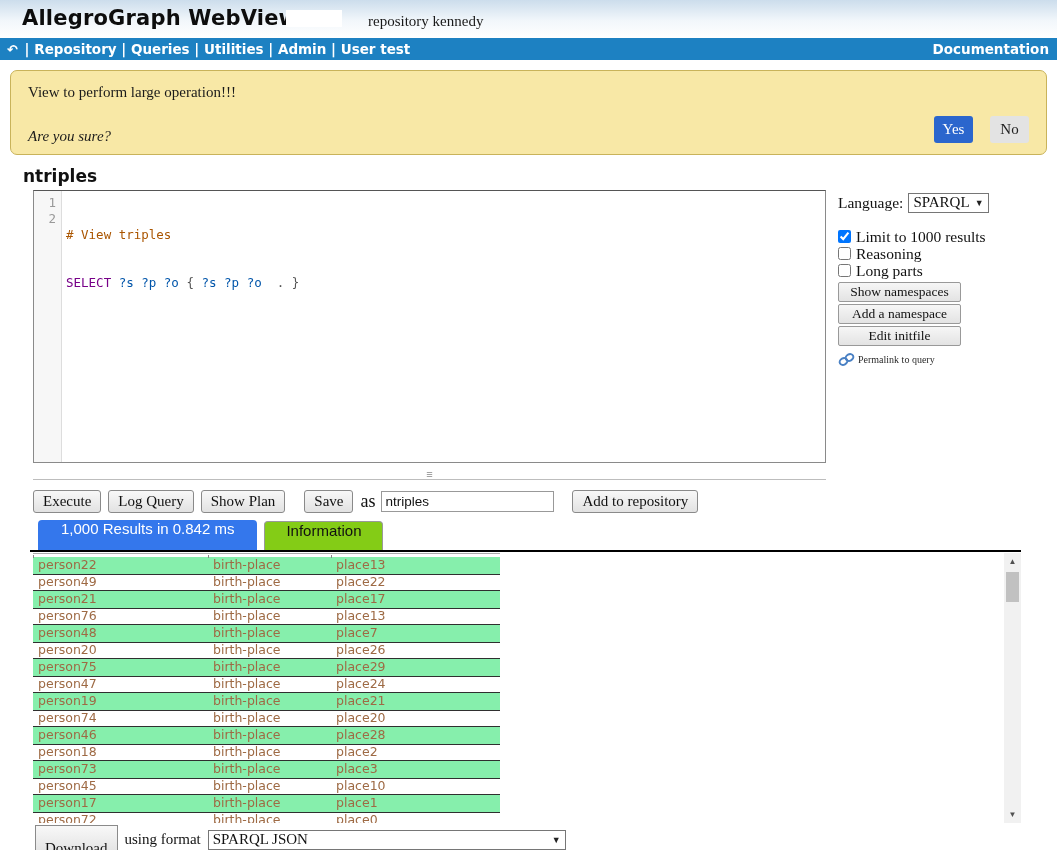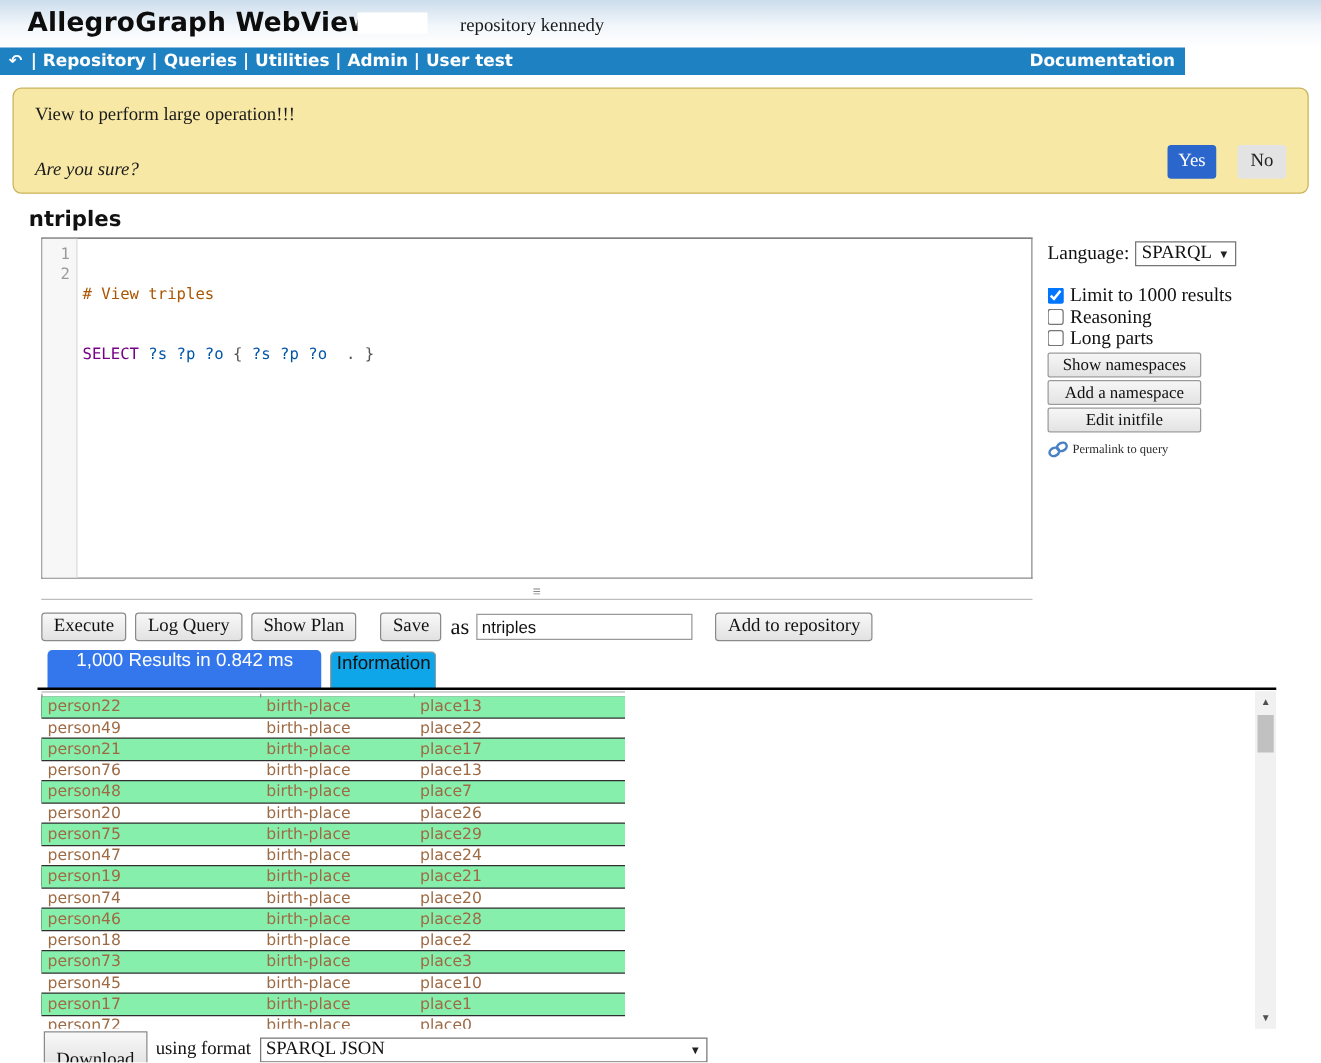--- a/index.html
+++ b/index.html
@@ -8,21 +8,21 @@
           font-family:"Liberation Sans", sans-serif; background:#fff; }
 
   
   .header { position:absolute; left:0; top:0; width:1057px; height:38px;
             background:linear-gradient(180deg,#ccddec 0%,#f2f7fb 55%,#ffffff 100%); }
   .app-title { position:absolute; left:22px; top:6px; font:bold 21px "DejaVu Sans", sans-serif; color:#0d0d0d; letter-spacing:0.2px; }
   .header-blank { position:absolute; left:286px; top:10px; width:56px; height:17px; background:#fff; }
   .repo-label { position:absolute; left:368px; top:13px; font:15px "Liberation Serif", serif; color:#1a1a1a; }
 
   
-  .nav { position:absolute; left:0; top:38px; width:948px; height:22px; background:#1d81c2;
+  .nav { position:absolute; left:0; top:38px; width:1057px; height:22px; background:#1d81c2;
          color:#fff; font:bold 13.5px "DejaVu Sans", sans-serif; line-height:22px; }
   .nav-left { position:absolute; left:7px; top:0; }
   .nav-right { position:absolute; right:8px; top:0; cursor:pointer; }
   .nav-item { cursor:pointer; }
   .nav-sep { font-weight:bold; }
   .back-icon { display:inline-block; margin-right:2px; font-size:13px; }
 
   
   .dialog { position:absolute; left:10px; top:70px; width:1037px; height:85px;
             background:#f8e8a6; border:1px solid #c9b35a; border-radius:7px;
@@ -61,21 +61,21 @@
             background:linear-gradient(180deg,#f8f8f8,#e2e2e2); border:1px solid #8a8a8a; border-radius:3px; cursor:pointer; color:#111; }
   .tb-gap { width:12px; }
   .as-label { font-size:18px; margin:0 6px 0 0; color:#111; }
   .save-name-input { width:173px; height:21px; border:1px solid #999; font:13.5px "Liberation Sans", sans-serif;
                      padding:0 3px; color:#111; margin-right:18px; }
 
   
   .tabs { position:absolute; left:38px; top:520px; height:31px; display:flex; align-items:flex-end; }
   .tab-active { height:31px; line-height:31px; padding:0 23px; background:#3477ec; color:#fff;
                 font:15px "Liberation Sans", sans-serif; border-radius:4px 4px 0 0; cursor:pointer; }
-  .tab-idle { height:30px; line-height:29px; padding:0 4px; background:#0ea5e9; color:#111; margin-left:7px;
+  .tab-idle { height:30px; line-height:29px; padding:0 21px; background:#84cc16; color:#111; margin-left:7px;
               font:15px "Liberation Sans", sans-serif; border:1px solid #999; border-bottom:none;
               border-radius:4px 4px 0 0; cursor:pointer; }
   .tab-underline { position:absolute; left:30px; top:550px; width:991px; height:2px; background:#000; }
 
   
   .results { position:absolute; left:33px; top:553px; width:988px; height:270px; background:#fff; overflow:hidden; }
   .results-clip { position:absolute; left:0; top:0; width:467px; height:270px; overflow:hidden; }
   .sliver { position:relative; height:4px; background:#fff; border-top:1px solid #aaa; }
   .sliver i { position:absolute; top:1px; width:1px; height:3px; background:#888; }
   .t-row { display:flex; width:467px; height:17px; line-height:17px; }

